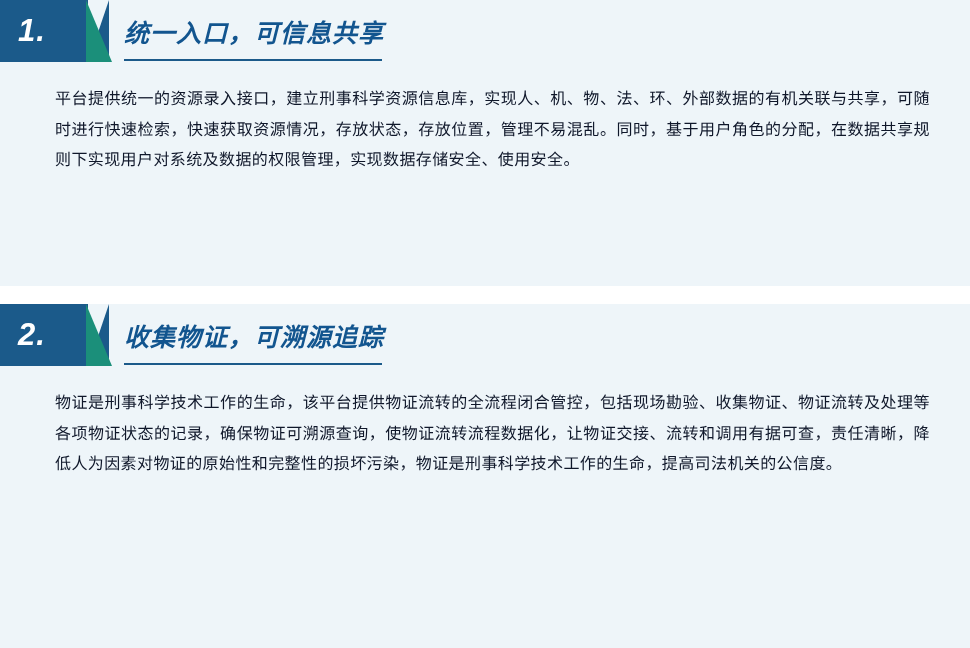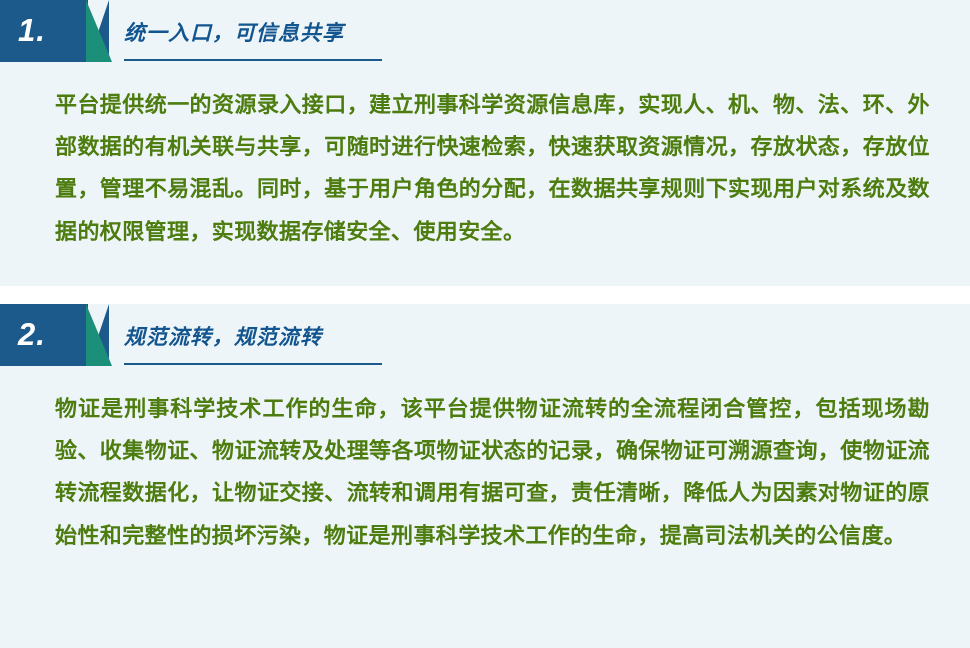--- a/index.html
+++ b/index.html
@@ -77,47 +77,46 @@
     border-color: transparent transparent transparent #1b8f7a;
   }
   .sec-title {
     position: absolute;
     left: 124px;
     top: 0;
     height: 62px;
     display: flex;
     align-items: center;
     color: #12558f;
-    font-size: 21px;
+    font-size: 25px;
     font-weight: bold;
     font-style: italic;
     letter-spacing: 1px;
     white-space: nowrap;
   }
   
   .title-rule {
     position: absolute;
     left: 124px;
     top: 59px;
     width: 258px;
     height: 2px;
     background: #1b5a8a;
   }
 
   
   .sec-body {
     padding: 22px 40px 0 55px;
-    color: #4d7c0f;
-    font-size: 22px;
+    color: #0f172a;
+    font-size: 16px;
     line-height: 1.92;
     text-align: justify;
     text-justify: inter-ideograph;
     letter-spacing: 0.4px;
     box-sizing: border-box;
-    font-weight: bold;
   }
 </style>
 </head>
 <body>
 
 <div class="page">
 
   <div class="section section-1">
     <div class="sec-header">
       <div class="num-tab">1.</div>
@@ -125,19 +124,19 @@
       <div class="sec-title">统一入口，可信息共享</div>
       <div class="title-rule"></div>
     </div>
     <div class="sec-body">平台提供统一的资源录入接口，建立刑事科学资源信息库，实现人、机、物、法、环、外部数据的有机关联与共享，可随时进行快速检索，快速获取资源情况，存放状态，存放位置，管理不易混乱。同时，基于用户角色的分配，在数据共享规则下实现用户对系统及数据的权限管理，实现数据存储安全、使用安全。</div>
   </div>
 
   <div class="section section-2">
     <div class="sec-header">
       <div class="num-tab">2.</div>
       <div class="accent-slash"></div>
-      <div class="sec-title">规范流转，规范流转</div>
+      <div class="sec-title">收集物证，可溯源追踪</div>
       <div class="title-rule"></div>
     </div>
     <div class="sec-body">物证是刑事科学技术工作的生命，该平台提供物证流转的全流程闭合管控，包括现场勘验、收集物证、物证流转及处理等各项物证状态的记录，确保物证可溯源查询，使物证流转流程数据化，让物证交接、流转和调用有据可查，责任清晰，降低人为因素对物证的原始性和完整性的损坏污染，物证是刑事科学技术工作的生命，提高司法机关的公信度。</div>
   </div>
 
 </div>
 
 </body></html>

